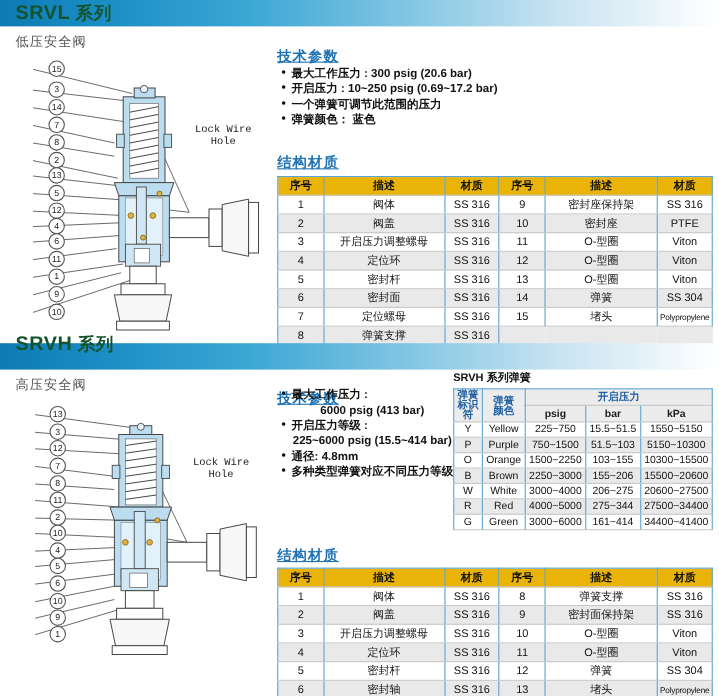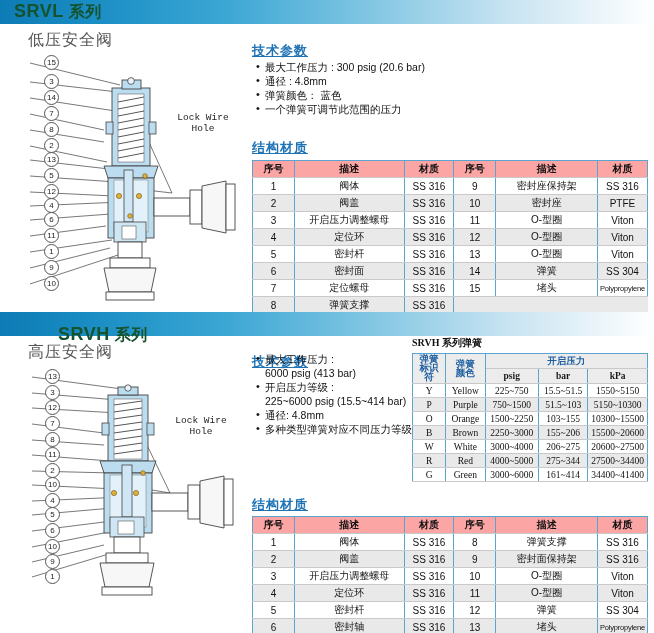--- a/index.html
+++ b/index.html
@@ -20,62 +20,62 @@
     background: linear-gradient(to right, #0d7bb5 0%, #1a8dc4 14%, #3aa6d4 34%, #86c8e4 58%, #c9e4f2 78%, #ffffff 100%);
   }
   .band-title {
     position:absolute; left:14px; top:2px;
     font-size:18px; font-weight:bold; color:#14532d;
     letter-spacing:0.5px; white-space:nowrap;
   }
   .band-title .cn { font-weight:bold; font-size:16px; }
 
   .subtitle {
-    position:absolute; left:28px;
-    font-size:16px; color:#555; letter-spacing:1px;
+    position:absolute; left:14px;
+    font-size:12px; color:#555; letter-spacing:1px;
   }
 
   
   .hd {
     position:absolute;
     color:#1f73b5; font-size:13px; font-weight:bold; letter-spacing:1px;
     white-space:nowrap;
     text-decoration:underline;
   }
 
   
   .specs { position:absolute; }
   .specs div {
     position:relative; padding-left:9px;
-    line-height:14px; font-size:10.5px; white-space:nowrap; color:#111;
+    line-height:14px; font-size:10.5px; white-space:nowrap; color:#111;font-weight:bold;
   }
   .specs div.bullet::before {
     content:"•"; position:absolute; left:0px; top:-1px; font-size:11px; color:#111;
   }
-  .specs div.cont { padding-left:9px; }
+  .specs div.cont { padding-left:9px;text-align:center; }
 
   
   table.mat {
     position:absolute;
     border-collapse:collapse;
     font-size:10px;
   }
   table.mat td, table.mat th {
     border-left:1px solid #5ba3d0;
     border-right:1px solid #5ba3d0;
     border-top:1px solid #c9c9c9;
     border-bottom:1px solid #c9c9c9;
     text-align:center;
     padding:1px 2px;
     height:15px;
     color:#111;
     font-weight:normal;
   }
   table.mat tr.hdr td {
-    font-weight:bold; background:#fca5a5; border-top:1px solid #5ba3d0;margin-left:16px;
+    font-weight:bold; background:#eab308; border-top:1px solid #5ba3d0;margin-left:16px;
   }
   table.mat tr.alt td { background:#e9e9e9; }
   table.mat td.blank {
     border:none; background:#ffffff;
   }
   table.mat td.sm { font-size:7.5px; letter-spacing:-0.2px; }
 
   
   .springbox { position:absolute; }
   .springcap { font-size:10px; font-weight:bold; color:#111; margin-bottom:3px; }
@@ -114,23 +114,23 @@
 
 <div class="band" style="top:0px;"></div>
 <div class="band-title" style="top:1px;">
   <span>SRVL</span><span class="cn"> 系列</span>
 </div>
 <div class="subtitle" style="top:30px;">低压安全阀</div>
 
 <div class="hd" style="left:252px; top:42px;">技术参数</div>
 <div class="specs" style="left:256px; top:60px;">
   <div class="bullet">最大工作压力 : 300 psig (20.6 bar)</div>
-  <div class="bullet">通径 : 4.8mm</div>
+  <div class="bullet">开启压力 : 10~250 psig (0.69~17.2 bar)</div>
+  <div class="bullet">一个弹簧可调节此范围的压力</div>
   <div class="bullet">弹簧颜色： 蓝色</div>
-  <div class="bullet">一个弹簧可调节此范围的压力</div>
 </div>
 
 <div class="hd" style="left:252px; top:139px;">结构材质</div>
 <table class="mat" style="left:252px; top:160px; width:396px;">
   <colgroup>
       <col style="width:42px">
       <col style="width:110px">
       <col style="width:50px">
       <col style="width:42px">
       <col style="width:102px">
@@ -294,36 +294,36 @@
   <div class="callout" style="left:44px; top:210px;">9</div>
   <div class="callout" style="left:44px; top:226px;">10</div>
 
   <div class="lockwire" style="left:172px; top:62px; width:62px;">
     <span>Lock Wire</span><br>
     <span>Hole</span>
   </div>
 </div>
 
 <div class="band" style="top:312px;"></div>
-<div class="band-title" style="top:324px;margin-left:44px;">
+<div class="band-title" style="top:302px;">
   <span>SRVH</span><span class="cn"> 系列</span>
 </div>
 <div class="subtitle" style="top:342px;">高压安全阀</div>
 
 <div class="hd" style="left:252px; top:353px;">技术参数</div>
 <div class="specs" style="left:256px; top:352px;">
   <div class="bullet">最大工作压力 :</div>
   <div class="cont">6000 psig (413 bar)</div>
   <div class="bullet">开启压力等级 :</div>
   <div class="cont">225~6000 psig (15.5~414 bar)</div>
   <div class="bullet">通径: 4.8mm</div>
   <div class="bullet">多种类型弹簧对应不同压力等级</div>
 </div>
 
-<div class="springbox" style="left:412px; top:336px;font-family:Liberation Serif, serif;">
+<div class="springbox" style="left:412px; top:336px;">
   <div class="springcap">
     <span>SRVH</span><span> 系列弹簧</span>
   </div>
   <table class="spr" style="width:236px;">
     <colgroup>
         <col style="width:36px">
         <col style="width:40px">
         <col style="width:54px">
         <col style="width:50px">
         <col style="width:56px">

